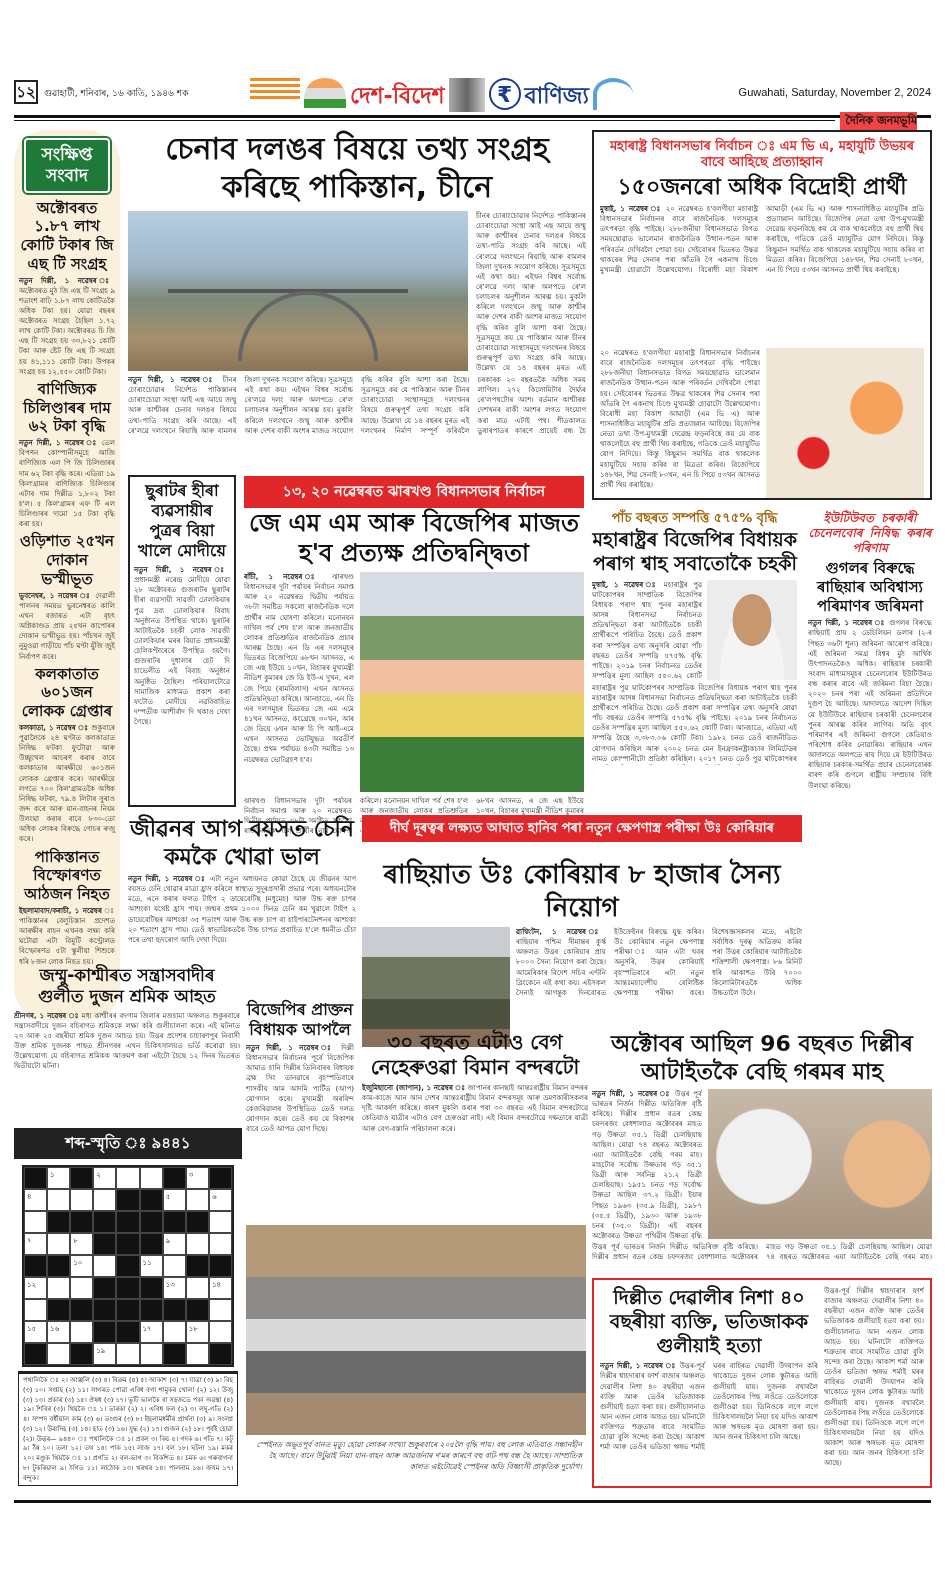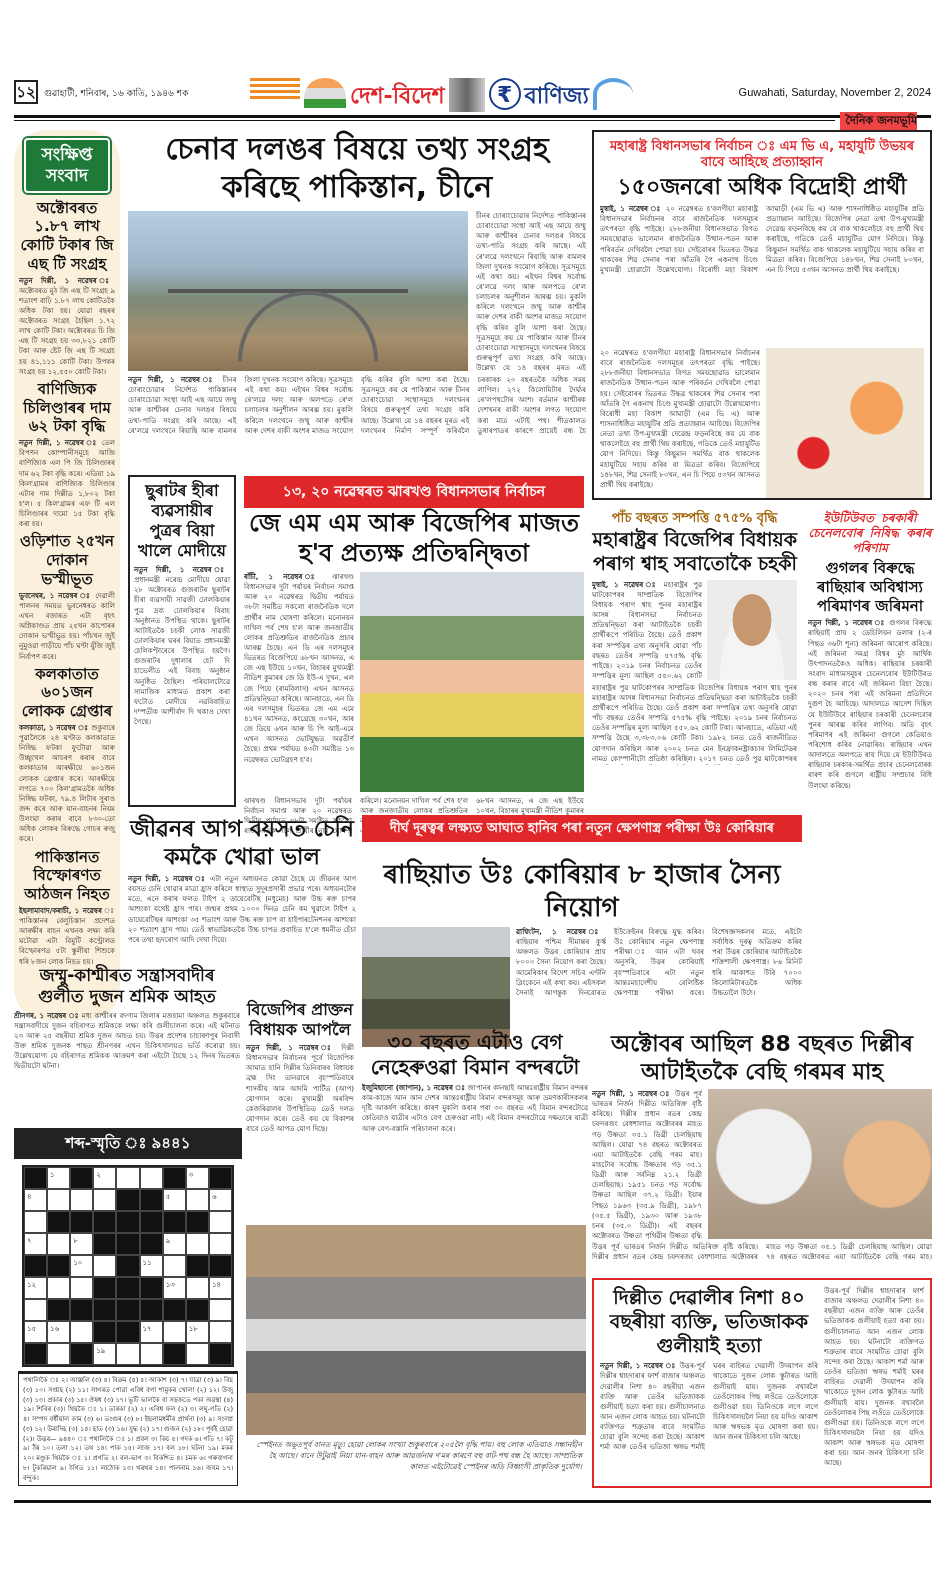--- a/index.html
+++ b/index.html
@@ -173,21 +173,21 @@
 </div>
 
 <div class="abs" style="left:362px; top:1030px; width:226px;">
   <div class="headline" style="font-size:20px;">৩০ বছৰত এটাও বেগ নেহেৰুওৱা বিমান বন্দৰটো</div>
   <div class="body-txt" style="margin-top:3px; height:60px; overflow:hidden;"><span class="dateline">ইজুমিছানো (জাপান), ১ নৱেম্বৰ ঃ</span> <span>জাপানৰ কানছাই আন্তঃৰাষ্ট্ৰীয় বিমান বন্দৰৰ কাম-কাজে আন আন দেশৰ আন্তঃৰাষ্ট্ৰীয় বিমান বন্দৰসমূহ আৰু ভ্ৰমণকাৰীসকলৰ দৃষ্টি আকৰ্ষণ কৰিছে। কাৰণ মুকলি কৰাৰ পৰা ৩০ বছৰত এই বিমান বন্দৰটোৱে কেতিয়াও যাত্ৰীৰ এটাও বেগ হেৰুওৱা নাই। এই বিমান বন্দৰটোৱে দক্ষতাৰে যাত্ৰী আৰু বেগ-বস্তানি পৰিচালনা কৰে।</span></div>
 </div>
 <div class="abs photo" style="left:246px; top:1225px; width:340px; height:210px; background:linear-gradient(180deg,#b59a7a 0 25%,#8d8a88 25% 45%,#d9d9d9 45% 60%,#6c6c6c 60% 80%,#a48a70 80%);"></div>
 <div class="abs body-txt" style="left:250px; top:1440px; width:332px; font-style:italic; font-size:7.5px; text-align:right;">স্পেইনত অভূতপূৰ্ব বানত মৃত্যু হোৱা লোকৰ সংখ্যা শুকুৰবাৰে ২০৫লৈ বৃদ্ধি পায়। বহু লোক এতিয়াও সন্ধানহীন হৈ আছে। বানে উটুৱাই নিয়া যান-বাহন আৰু আৱৰ্জনাৰ দ'মৰ কাৰণে বহু বাট-পথ বন্ধ হৈ আছে। সাম্প্ৰতিক কালত এইটোৱেই স্পেইনৰ অতি বিধ্বংসী প্ৰাকৃতিক দুৰ্যোগ।</div>
 
 <div class="abs" style="left:592px; top:1030px; width:340px;">
-  <div class="headline" style="font-size:22px;">অক্টোবৰ আছিল 88 বছৰত দিল্লীৰ আটাইতকৈ বেছি গৰমৰ মাহ</div>
+  <div class="headline" style="font-size:22px;">অক্টোবৰ আছিল 96 বছৰত দিল্লীৰ আটাইতকৈ বেছি গৰমৰ মাহ</div>
   <div style="display:flex; gap:6px; margin-top:4px;">
     <div class="body-txt" style="width:110px; height:150px; overflow:hidden;"><span class="dateline">নতুন দিল্লী, ১ নৱেম্বৰ ঃ</span> <span>উত্তৰ পূৰ্ব ভাৰতৰ নিৰ্জন দিল্লীত অতিৰিক্ত বৃষ্টি কৰিছে। দিল্লীৰ প্ৰধান বতৰ কেন্দ্ৰ চফদৰজং বেধশালাত অক্টোবৰৰ মাহত গড় উষ্ণতা ৩৫.১ ডিগ্ৰী চেলছিয়াছ আছিল। যোৱা ৭৪ বছৰত অক্টোবৰত এয়া আটাইতকৈ বেছি গৰম মাহ। মাহটোৰ সৰ্বোচ্চ উষ্ণতাৰ গড় ৩৫.১ ডিগ্ৰী আৰু সৰ্বনিম্ন ২১.২ ডিগ্ৰী চেলছিয়াছ। ১৯৫১ চনত গড় সৰ্বোচ্চ উষ্ণতা আছিল ৩৭.২ ডিগ্ৰী। ইয়াৰ পিছত ১৯৬৩ (৩৫.৯ ডিগ্ৰী), ১৯৮৭ (৩৫.৫ ডিগ্ৰী), ১৯৩০ আৰু ১৯৩৮ চনৰ (৩৫.০ ডিগ্ৰী)। এই বছৰৰ অক্টোবৰত উষ্ণতা পৃথিৱীৰ উষ্ণতা বৃদ্ধি আৰু আন বিভিন্ন পাৰিপাৰ্শ্বিক পৰিবৰ্তনৰ বাবে উষ্ণতা বাঢ়িছে।</span></div>
     <div class="photo" style="flex:1; height:150px; background:radial-gradient(circle at 25% 45%,#f0f0f0 0 25%,transparent 26%),radial-gradient(circle at 80% 50%,#e8b88a 0 22%,transparent 23%),linear-gradient(180deg,#c8b9a8,#a89580);"></div>
   </div>
   <div class="body-txt cols2" style="margin-top:3px; height:30px; overflow:hidden;">উত্তৰ পূৰ্ব ভাৰতৰ নিৰ্জন দিল্লীত অতিৰিক্ত বৃষ্টি কৰিছে। দিল্লীৰ প্ৰধান বতৰ কেন্দ্ৰ চফদৰজং বেধশালাত অক্টোবৰৰ মাহত গড় উষ্ণতা ৩৫.১ ডিগ্ৰী চেলছিয়াছ আছিল। যোৱা ৭৪ বছৰত অক্টোবৰত এয়া আটাইতকৈ বেছি গৰম মাহ। মাহটোৰ সৰ্বোচ্চ উষ্ণতাৰ গড় ৩৫.১ ডিগ্ৰী আৰু সৰ্বনিম্ন ২১.২ ডিগ্ৰী চেলছিয়াছ। ১৯৫১ চনত গড় সৰ্বোচ্চ উষ্ণতা আছিল ৩৭.২ ডিগ্ৰী। ইয়াৰ পিছত ১৯৬৩ (৩৫.৯ ডিগ্ৰী), ১৯৮৭ (৩৫.৫ ডিগ্ৰী), ১৯৩০ আৰু ১৯৩৮ চনৰ (৩৫.০ ডিগ্ৰী)। এই বছৰৰ অক্টোবৰত উষ্ণতা পৃথিৱীৰ উষ্ণতা বৃদ্ধি আৰু আন বিভিন্ন পাৰিপাৰ্শ্বিক পৰিবৰ্তনৰ বাবে উষ্ণতা বাঢ়িছে।</div>
 </div>
 
 <div class="abs redbox" style="left:592px; top:1278px; width:340px; height:210px; padding:6px;">
   <div style="display:flex; gap:6px;">
     <div style="width:218px;">

